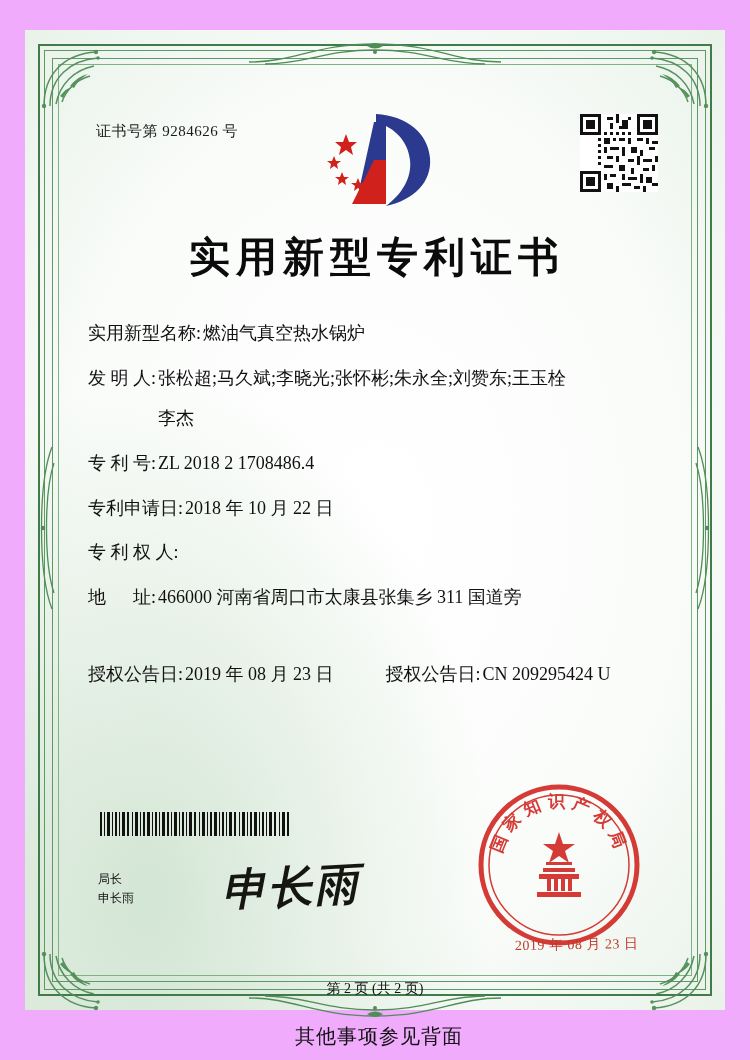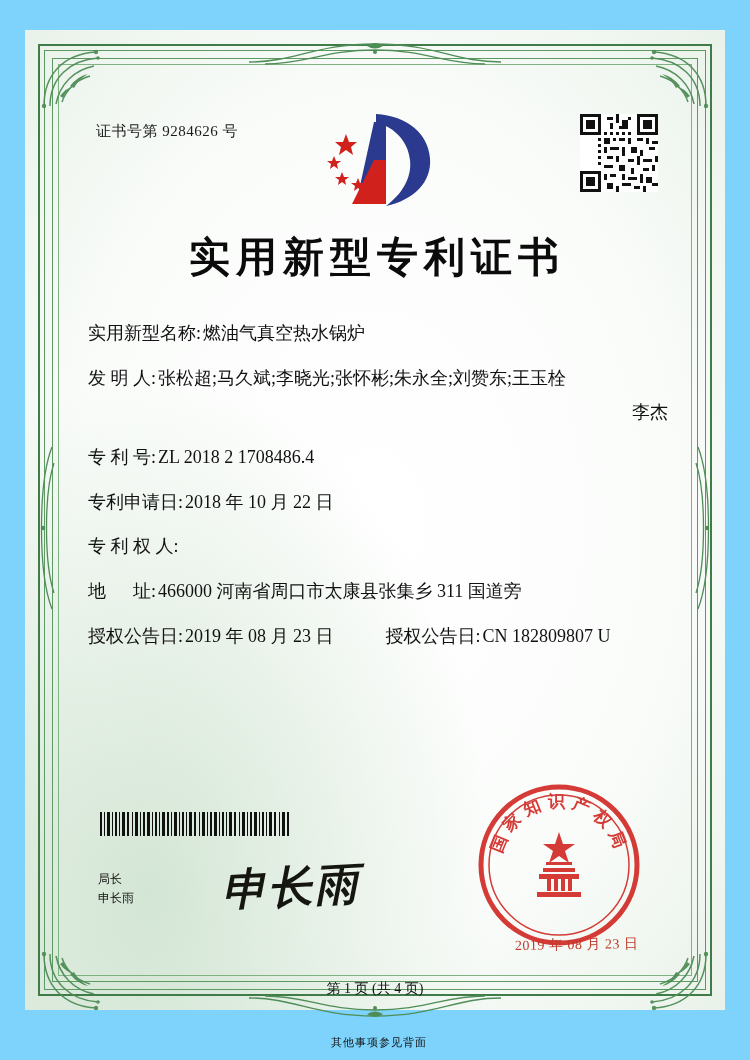--- a/index.html
+++ b/index.html
@@ -15,21 +15,21 @@
     position: relative;
     overflow: hidden;
   }
 
   
   .page {
     position: absolute;
     left: 0; top: 0;
     width: 750px;
     height: 1060px;
-    background: #7dd3fc;
+    background: #f0abfc;
   }
 
   .cert-bg {
     position: absolute;
     left: 25px;
     top: 30px;
     width: 700px;
     height: 980px;
     background:
       radial-gradient(ellipse at 18% 88%, rgba(205,226,206,0.85) 0%, rgba(205,226,206,0.0) 42%),
@@ -156,30 +156,30 @@
     flex: 0 0 auto;
     color: #111;
   }
   .field-value {
     flex: 1 1 auto;
     color: #111;
     padding-left: 2px;
   }
   .field-value .second-line {
     display: block;
-    margin-top: 6px;
-    text-align: right;
+    margin-top: 12px;
   }
   .row-double {
     display: flex;
     align-items: flex-start;
     margin-bottom: 17px;
   }
   .row-double .half {
     display: flex;
+    margin-top: 32px;
   }
   .row-double .half.second { margin-left: 52px; }
 
   
   .paras {
     position: absolute;
     left: 88px;
     top: 627px;
     width: 580px;
     font-size: 14.5px;
@@ -248,21 +248,21 @@
     bottom: 62px;
     text-align: center;
     font-size: 14px;
     color: #111;
   }
   .backside-note {
     position: absolute;
     left: 8px; right: 0;
     bottom: 10px;
     text-align: center;
-    font-size: 11px;
+    font-size: 20px;
     color: #111;
     letter-spacing: 1px;
   }
 </style>
 </head>
 <body>
 
 <div class="page">
   <div class="cert-bg"></div>
 
@@ -515,21 +515,21 @@
       <span class="field-value">466000 河南省周口市太康县张集乡 311 国道旁</span>
     </div>
 
     <div class="row-double">
       <span class="half">
         <span class="field-label">授权公告日:</span>
         <span class="field-value">2019 年 08 月 23 日</span>
       </span>
       <span class="half second">
         <span class="field-label">授权公告日:</span>
-        <span class="field-value">CN 182809807 U</span>
+        <span class="field-value">CN 209295424 U</span>
       </span>
     </div>
   </div>
 
 
   <div class="barcode">
     <svg width="190" height="24" viewBox="0 0 190 24" shape-rendering="crispEdges">
       <g fill="#111">
         <rect x="0" y="0" width="2" height="24"></rect>
           <rect x="4" y="0" width="1" height="24"></rect>
@@ -611,15 +611,15 @@
           <path id="sealArc" d="M 83,83 m -58,0 a 58,58 0 1,1 116,0" fill="none"></path>
         </defs>
         <text font-family="'DejaVu Serif', serif" font-size="17" font-weight="bold" fill="#d0211c" letter-spacing="6">
           <textPath href="#sealArc" startOffset="6%">国家知识产权局</textPath>
         </text>
       </g>
     </svg>
   </div>
   <div class="seal-date">2019 年 08 月 23 日</div>
 
-  <div class="page-num">第 1 页 (共 4 页)</div>
+  <div class="page-num">第 2 页 (共 2 页)</div>
   <div class="backside-note">其他事项参见背面</div>
 </div>
 
 </body></html>

